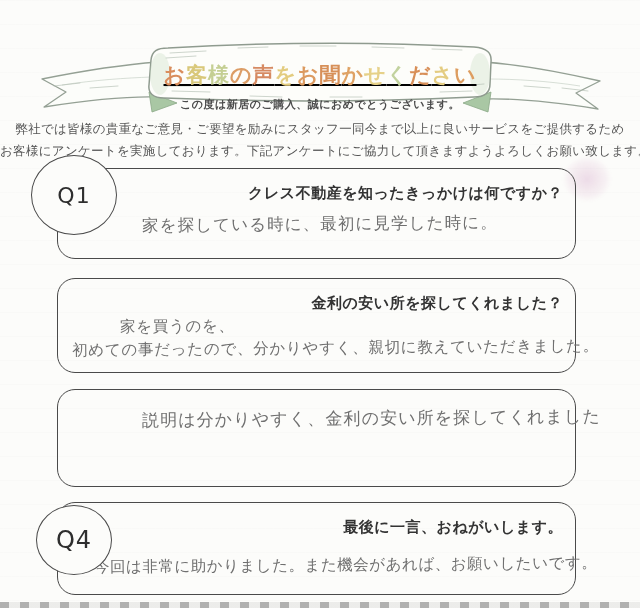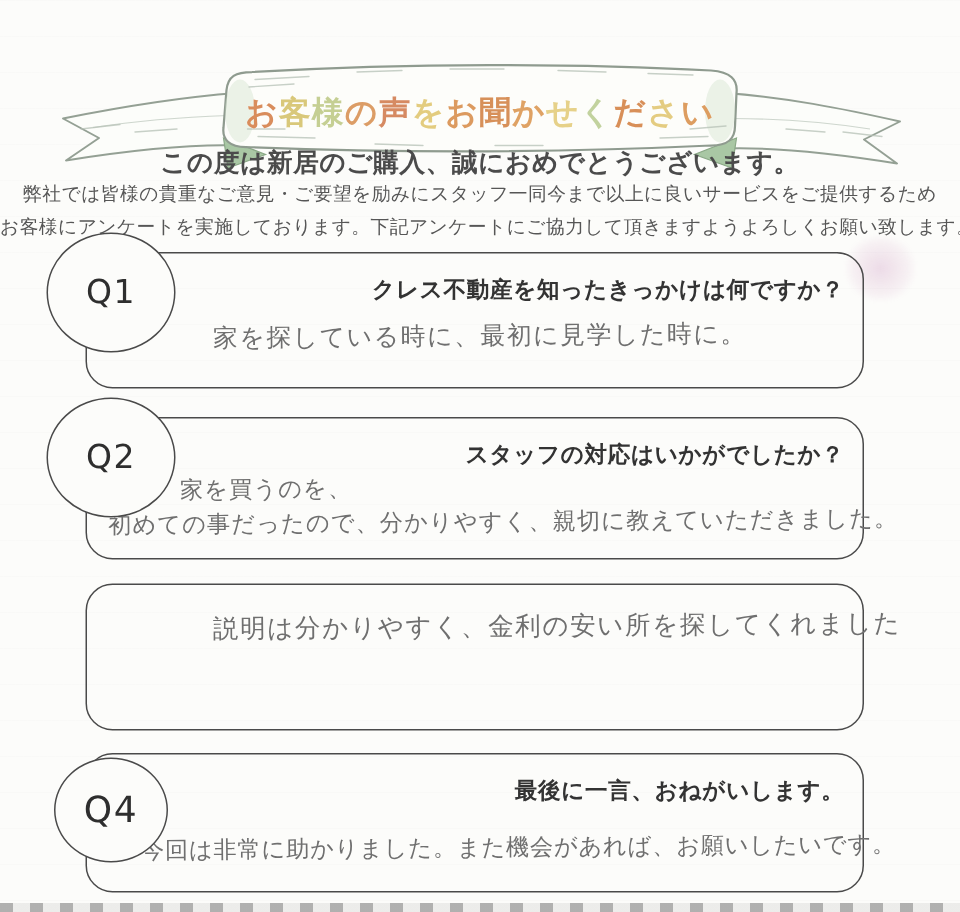--- a/index.html
+++ b/index.html
@@ -7,26 +7,26 @@
     position:relative;width:640px;height:608px;overflow:hidden;
     background:
       repeating-linear-gradient(180deg, rgba(0,0,0,0.012) 0 1px, rgba(0,0,0,0) 1px 24px),
       #fcfcfa;
     font-family:"DejaVu Sans","Liberation Sans",sans-serif;
   }
   
   #ribbon{position:absolute;left:0;top:36px;}
   #banner-title{
     position:absolute;left:0;top:61px;width:640px;text-align:center;
-    font-size:21px;font-weight:bold;letter-spacing:1px;white-space:nowrap;
+    font-size:21px;font-weight:bold;letter-spacing:1px;white-space:nowrap;text-decoration:underline;
   }
   #banner-title .t-ch{text-shadow:0 0 1px rgba(255,255,255,0.6);}
   #congrats{
     position:absolute;left:0;top:97px;width:640px;text-align:center;
-    font-size:17px;font-weight:bold;color:#4b4b4b;letter-spacing:0.5px;
+    font-size:11px;font-weight:bold;color:#4b4b4b;letter-spacing:0.5px;
   }
   #intro1,#intro2{
     position:absolute;left:0;width:640px;text-align:center;
     font-size:12.5px;color:#565656;letter-spacing:0.3px;white-space:nowrap;
   }
   #intro1{top:121px;}
   #intro2{top:143px;}
   
   .q-block{position:absolute;left:0;width:640px;height:110px;}
   .qb1{top:155px;} .qb2{top:265px;} .qb3{top:376px;} .qb4{top:489px;}
@@ -130,28 +130,25 @@
             <div class="ans-line al1">家を探している時に、最初に見学した時に。</div>
           </div>
     </div>
     <div class="q-circle">
       <span class="q-num">Q1</span>
     </div>
   </section>
 
   <section class="q-block qb2">
     <div class="q-box">
-      <div class="q-title">スタッフの対応はいかがでしたか？</div>
+      <div class="q-title">金利の安い所を探してくれました？</div>
       <div class="q-answers">
             <div class="ans-line al1">家を買うのを、</div>
             <div class="ans-line al2">初めての事だったので、分かりやすく、親切に教えていただきました。</div>
           </div>
-    </div>
-    <div class="q-circle">
-      <span class="q-num">Q2</span>
     </div>
   </section>
 
   <section class="q-block qb3">
     <div class="q-box">
       <div class="q-answers">
             <div class="ans-line al1">説明は分かりやすく、金利の安い所を探してくれました</div>
           </div>
     </div>
   </section>

